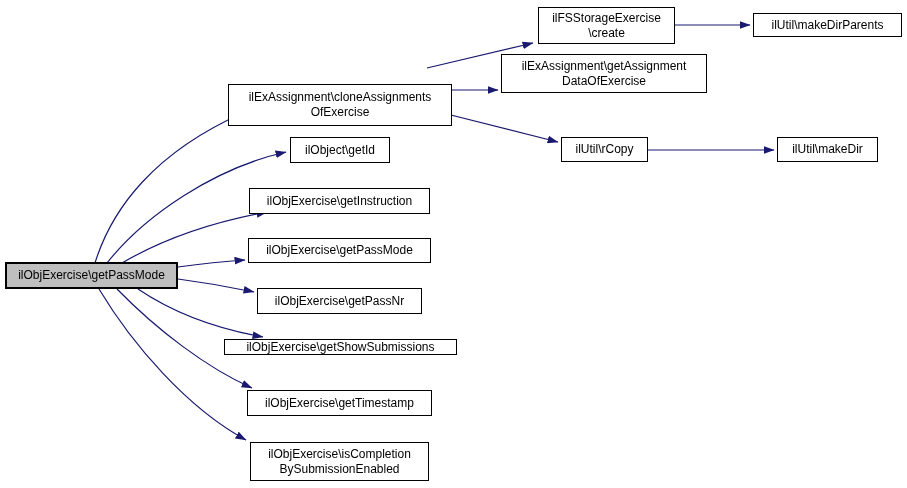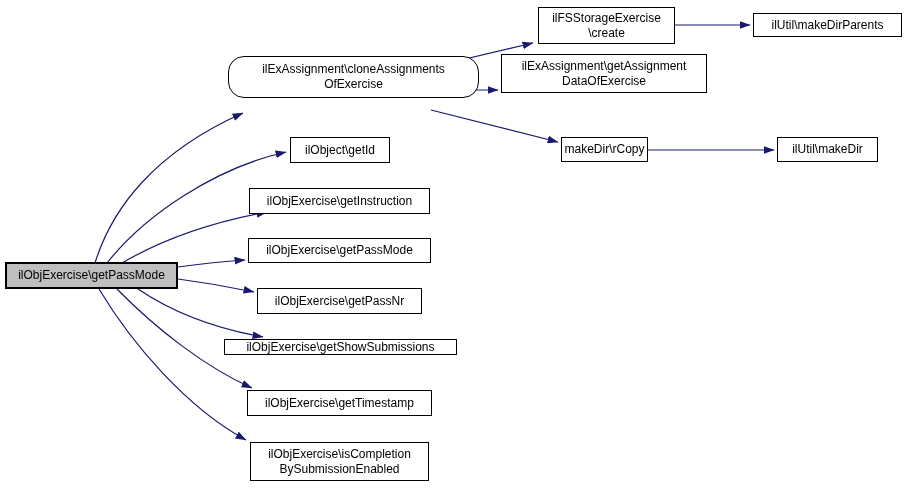--- a/index.html
+++ b/index.html
@@ -76,21 +76,21 @@
     <path class="edge" d="M 452,90 L 498,90" marker-end="url(#arrow)"></path>
     <path class="edge" d="M 431,110 L 558,142" marker-end="url(#arrow)"></path>
     <path class="edge" d="M 675,25 L 750,25" marker-end="url(#arrow)"></path>
     <path class="edge" d="M 648,150 L 774,150" marker-end="url(#arrow)"></path>
   </svg>
 
   <div class="node highlight" style="left:5px; top:262px; width:173px; height:27px;">
     <span class="lbl">ilObjExercise\getPassMode</span>
   </div>
 
-  <div class="node" style="left:228px; top:56px; width:251px; height:42px;border-radius:16px;">
+  <div class="node" style="left:228px; top:84px; width:224px; height:42px;">
     <span class="lbl">ilExAssignment\cloneAssignments
 OfExercise</span>
   </div>
 
   <div class="node" style="left:290px; top:137px; width:100px; height:26px;">
     <span class="lbl">ilObject\getId</span>
   </div>
 
   <div class="node" style="left:249px; top:188px; width:181px; height:26px;">
     <span class="lbl">ilObjExercise\getInstruction</span>
@@ -121,21 +121,21 @@
     <span class="lbl">ilFSStorageExercise
 \create</span>
   </div>
 
   <div class="node" style="left:501px; top:54px; width:206px; height:39px;">
     <span class="lbl">ilExAssignment\getAssignment
 DataOfExercise</span>
   </div>
 
   <div class="node" style="left:561px; top:137px; width:87px; height:25px;">
-    <span class="lbl">makeDir\rCopy</span>
+    <span class="lbl">ilUtil\rCopy</span>
   </div>
 
   <div class="node" style="left:753px; top:13px; width:149px; height:24px;">
     <span class="lbl">ilUtil\makeDirParents</span>
   </div>
 
   <div class="node" style="left:777px; top:137px; width:101px; height:25px;">
     <span class="lbl">ilUtil\makeDir</span>
   </div>
 

